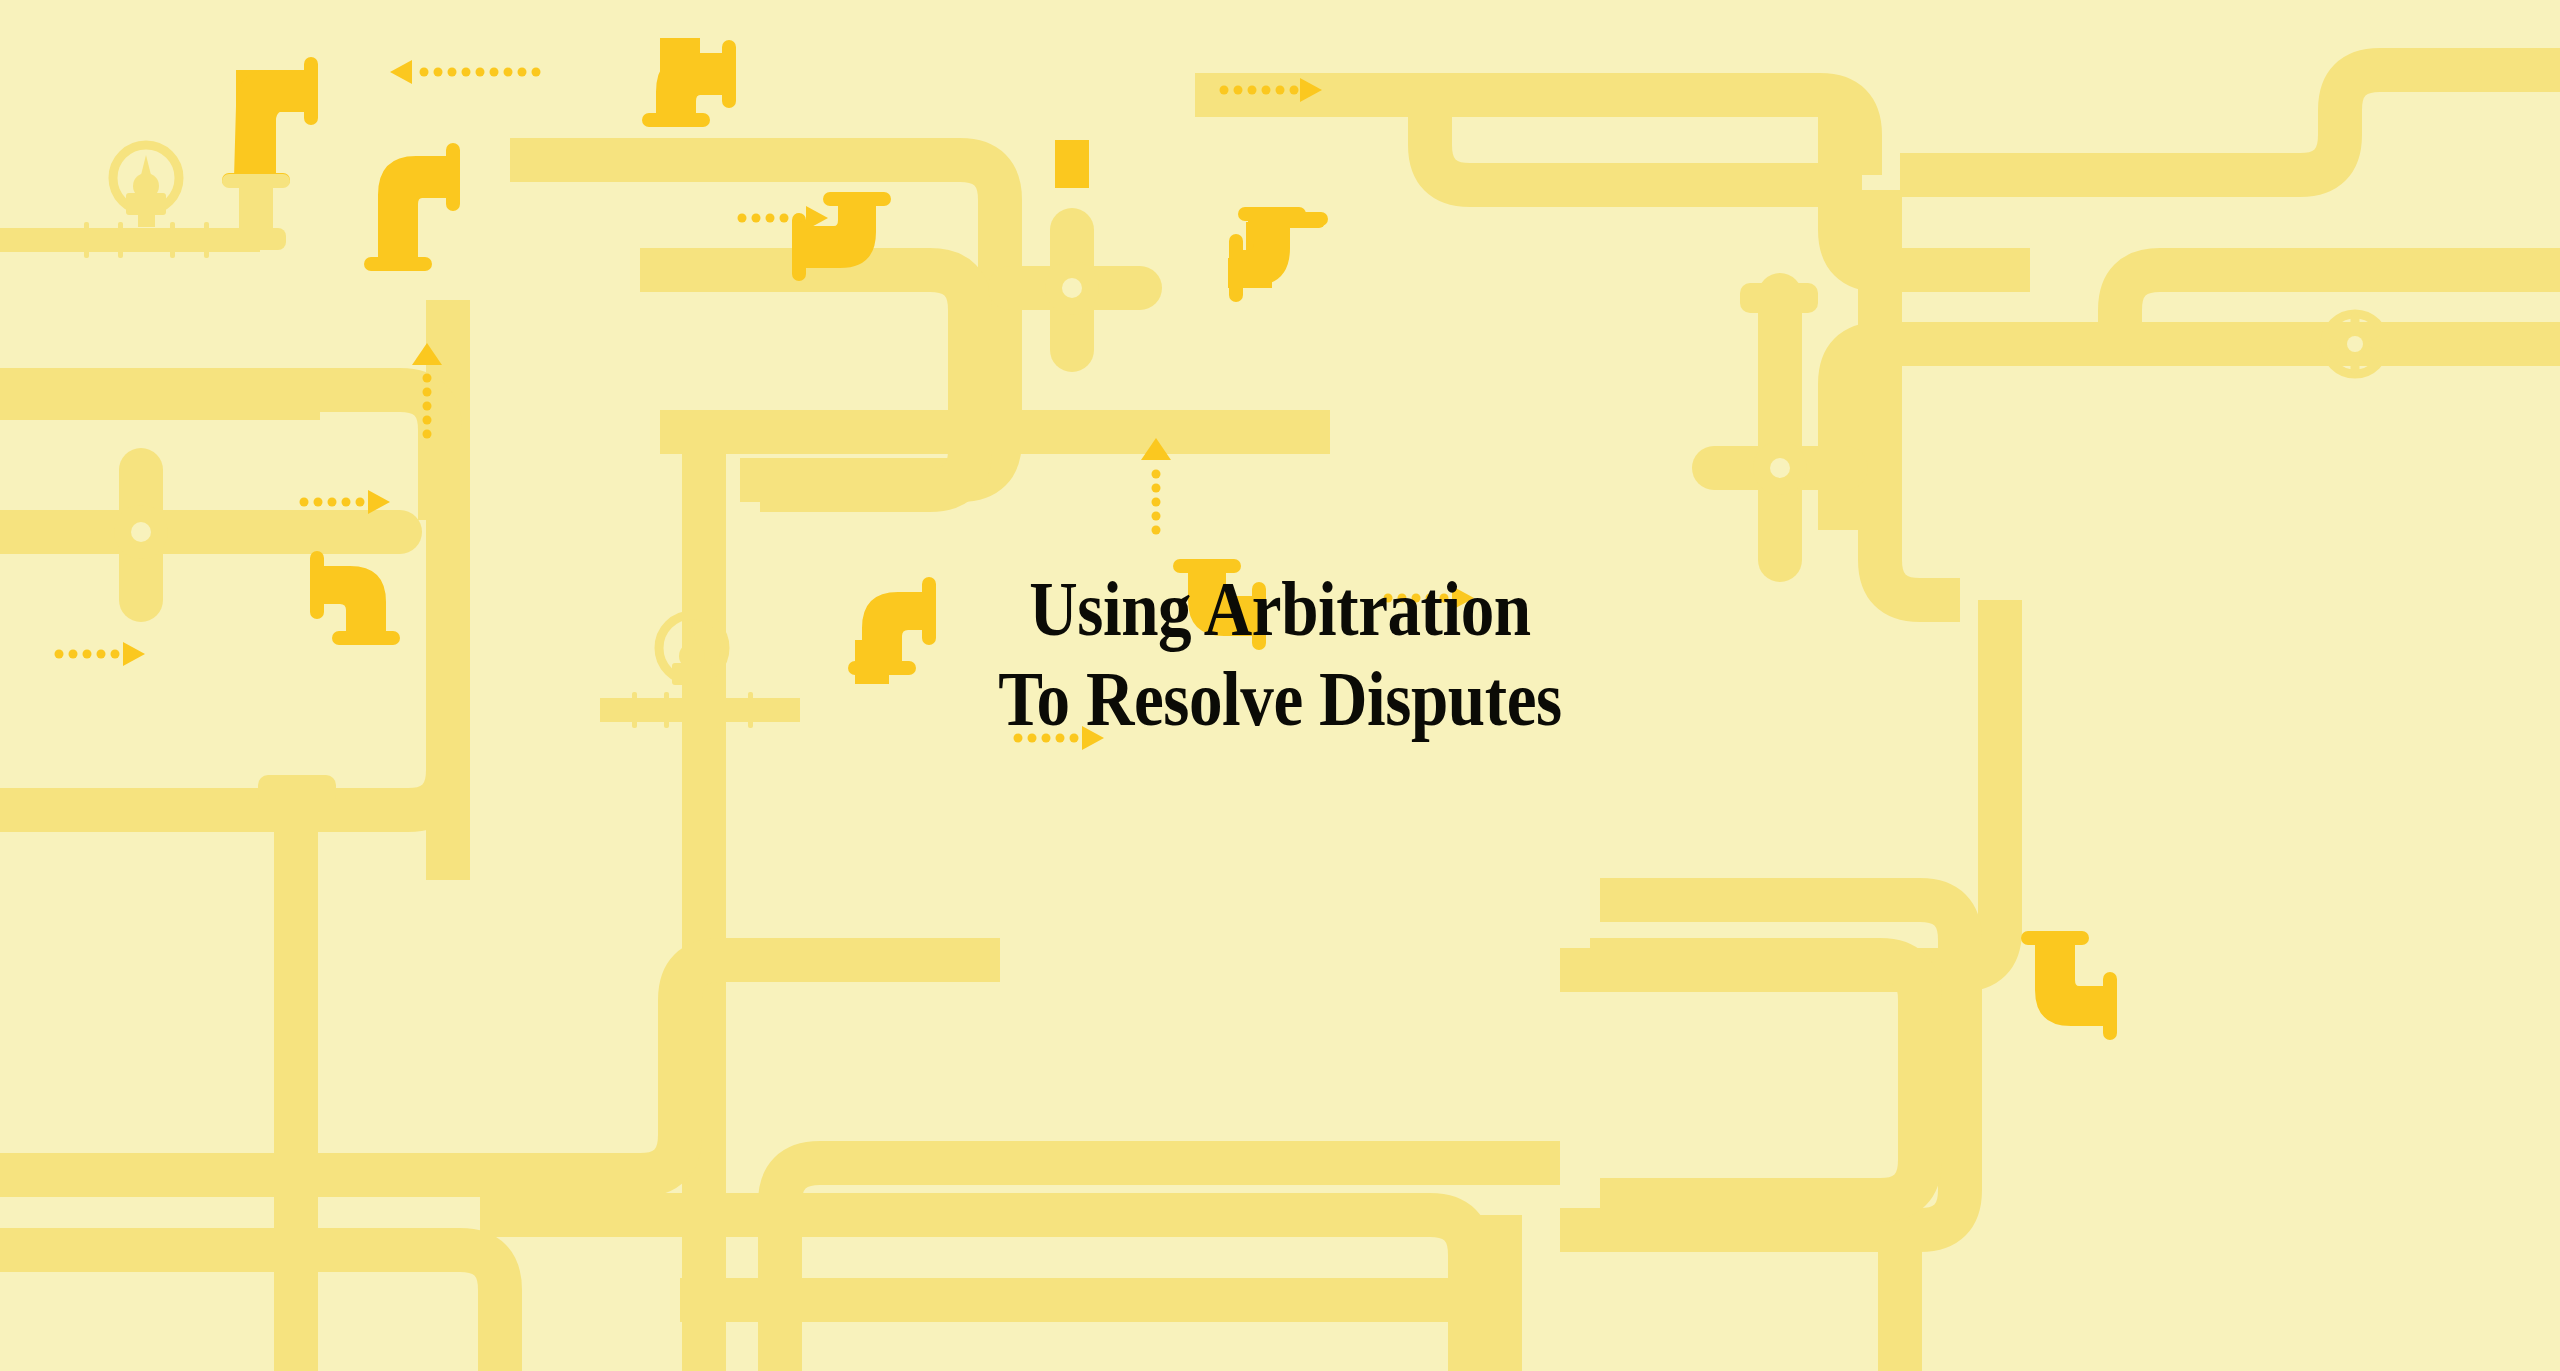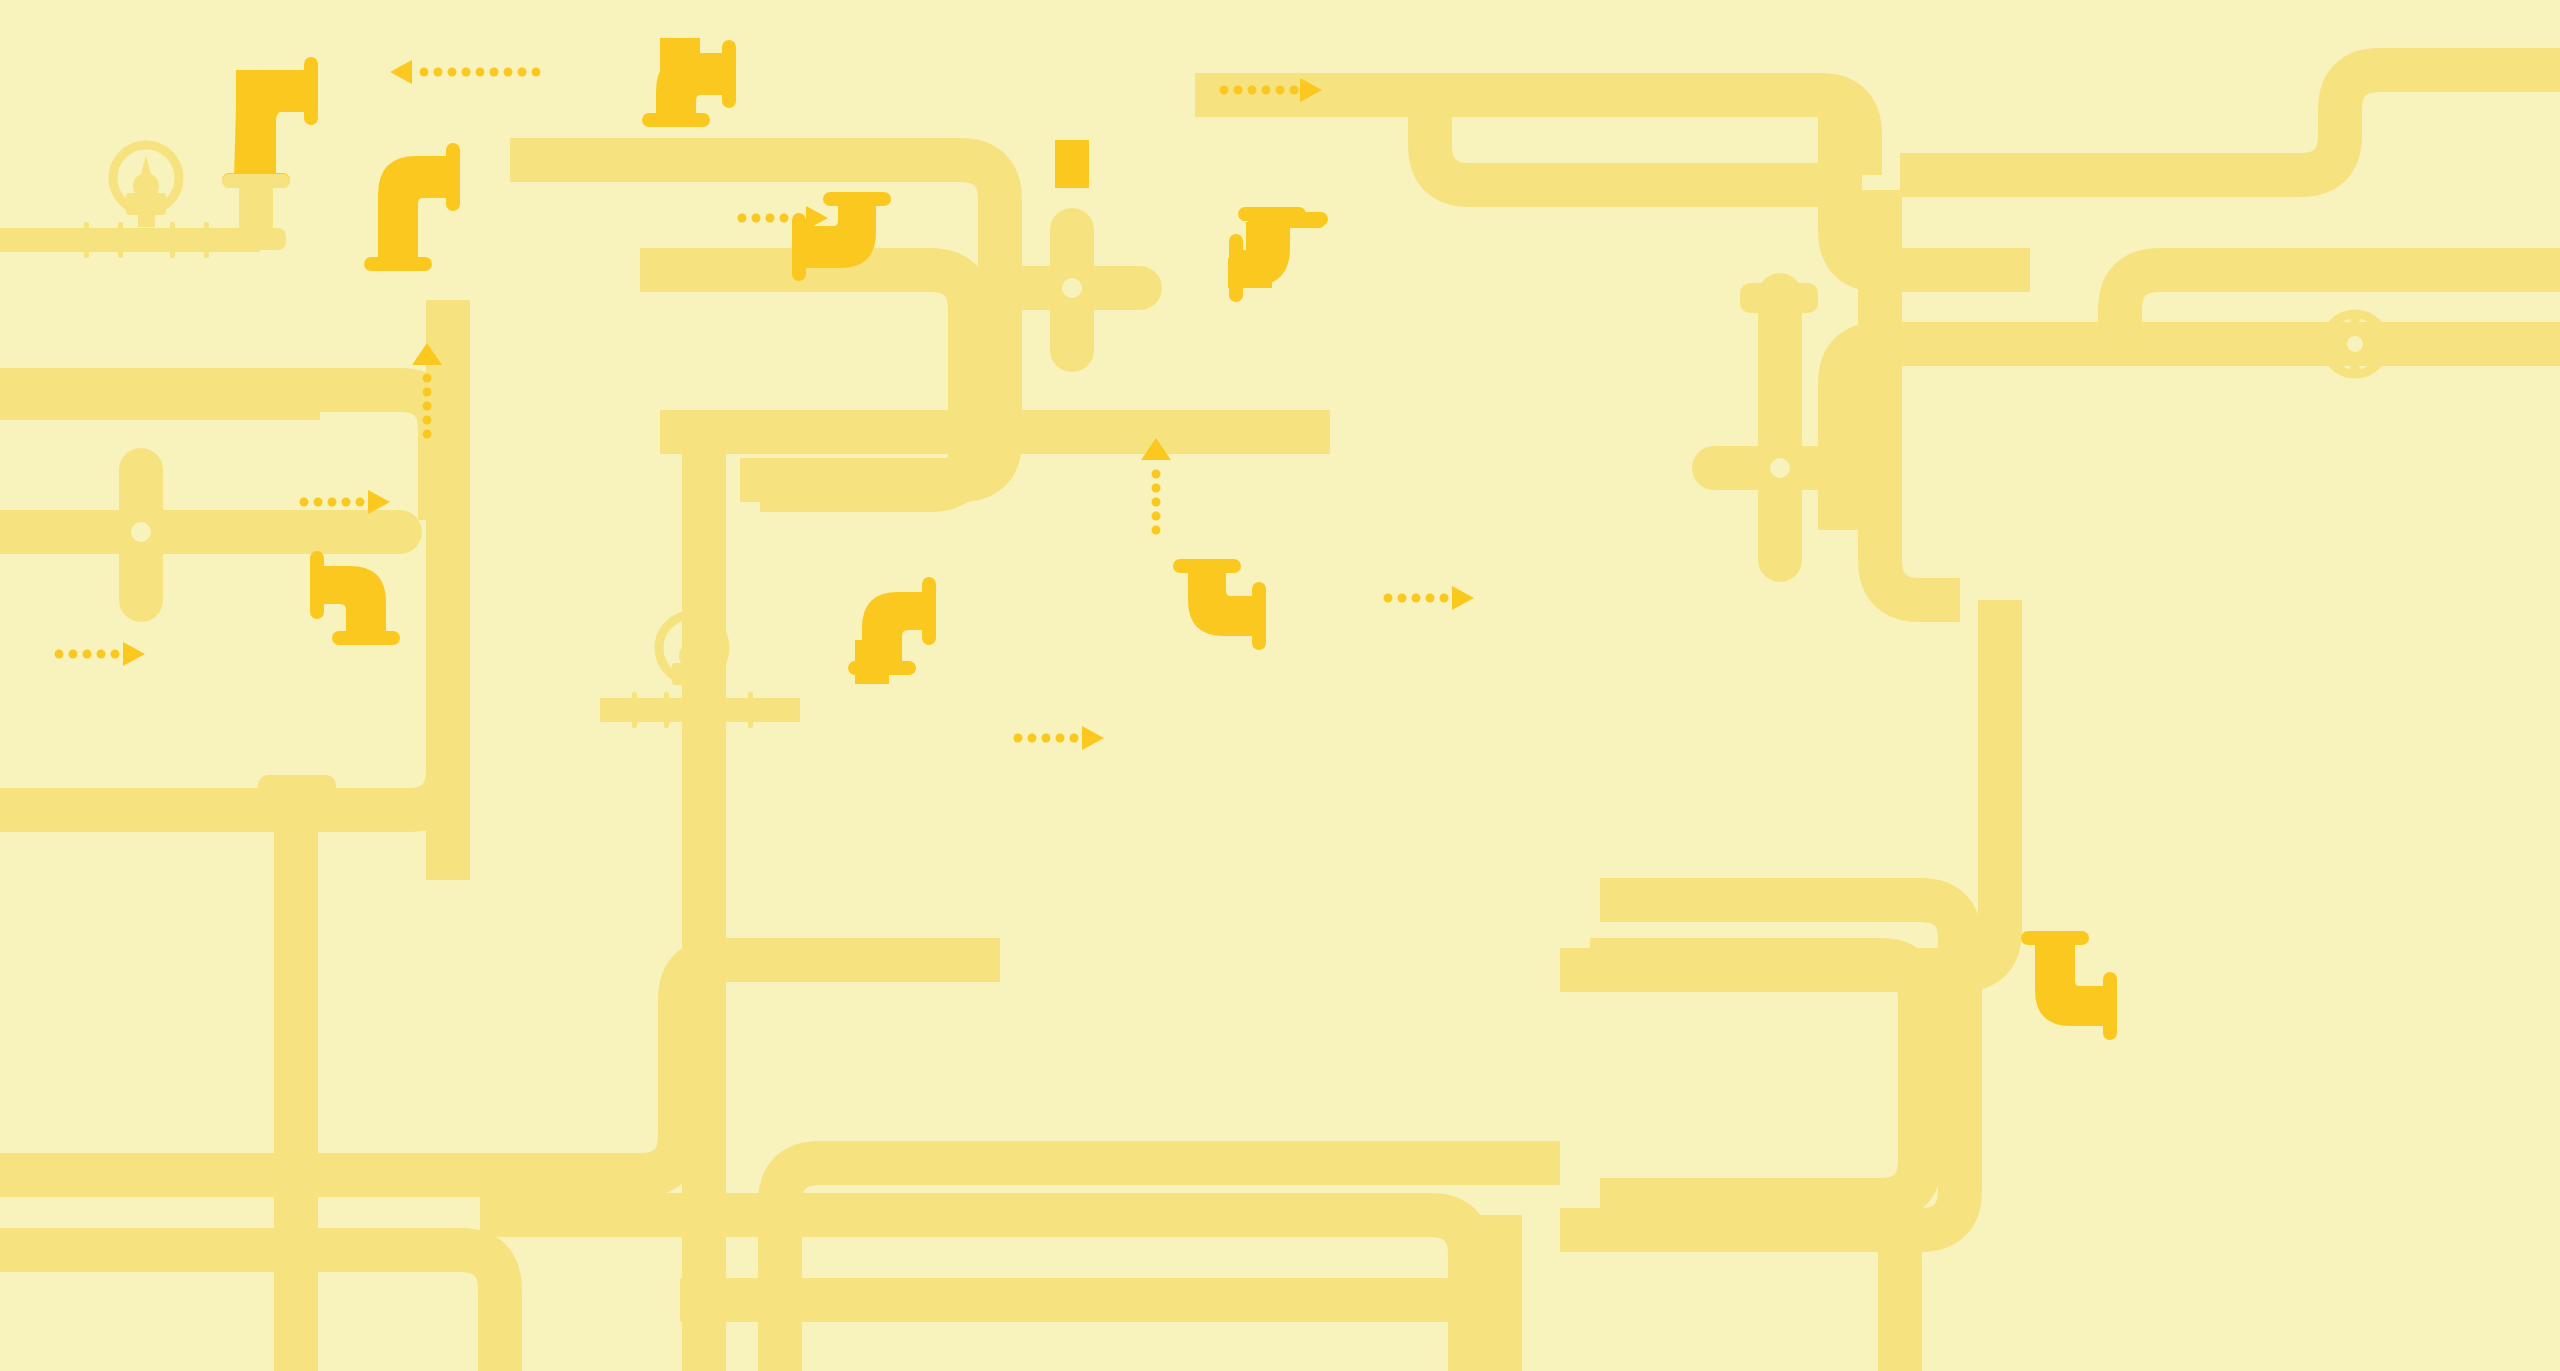--- a/index.html
+++ b/index.html
@@ -354,14 +354,18 @@
     <g fill="#FBC81F">
 
       <rect x="660" y="38" width="40" height="34"></rect>
 
       <path d="M 2035 940 L 2035 990 Q 2035 1026 2071 1026 L 2110 1026 L 2110 986 L 2079 986 Q 2075 986 2075 980 L 2075 940 Z"></path>
       <use href="#flange-v" x="2055" y="938"></use>
       <use href="#flange-h" x="2110" y="1006"></use>
     </g>
   </svg>
 
+  <div id="title-block">
+    <span class="title-line line1">Using Arbitration</span>
+    <span class="title-line line2">To Resolve Disputes</span>
+  </div>
 
 </div>
 
 </body></html>

